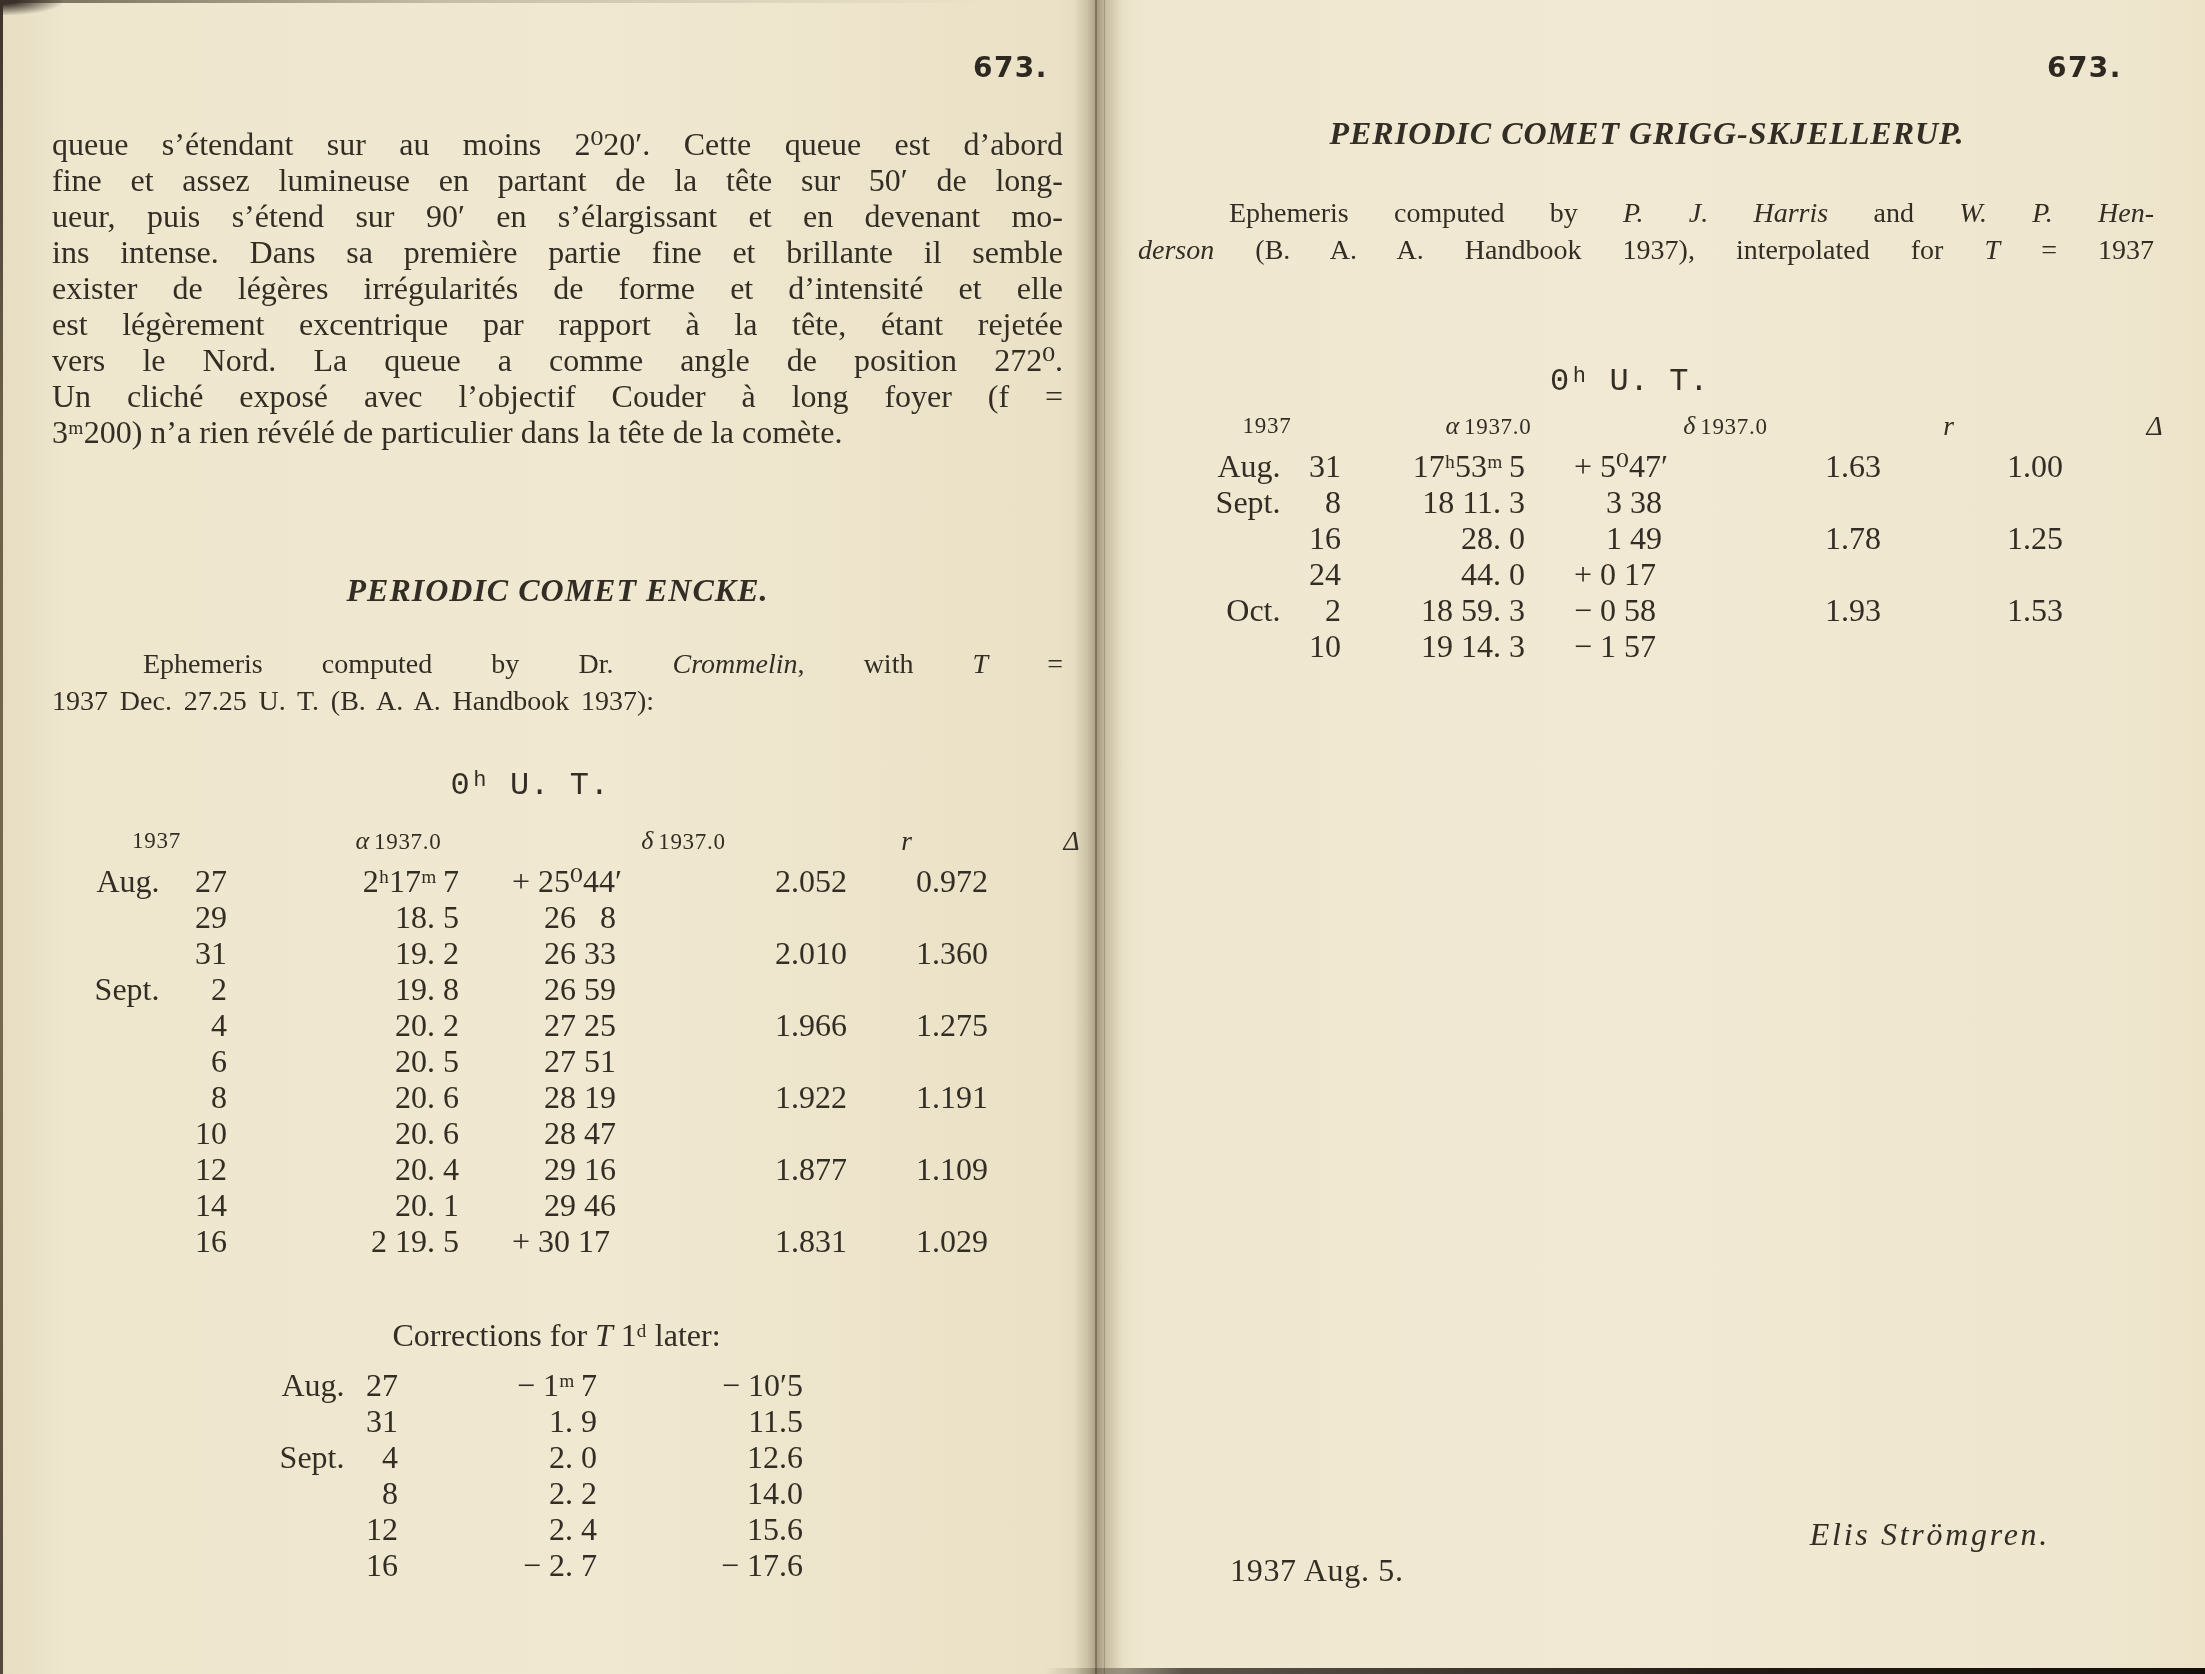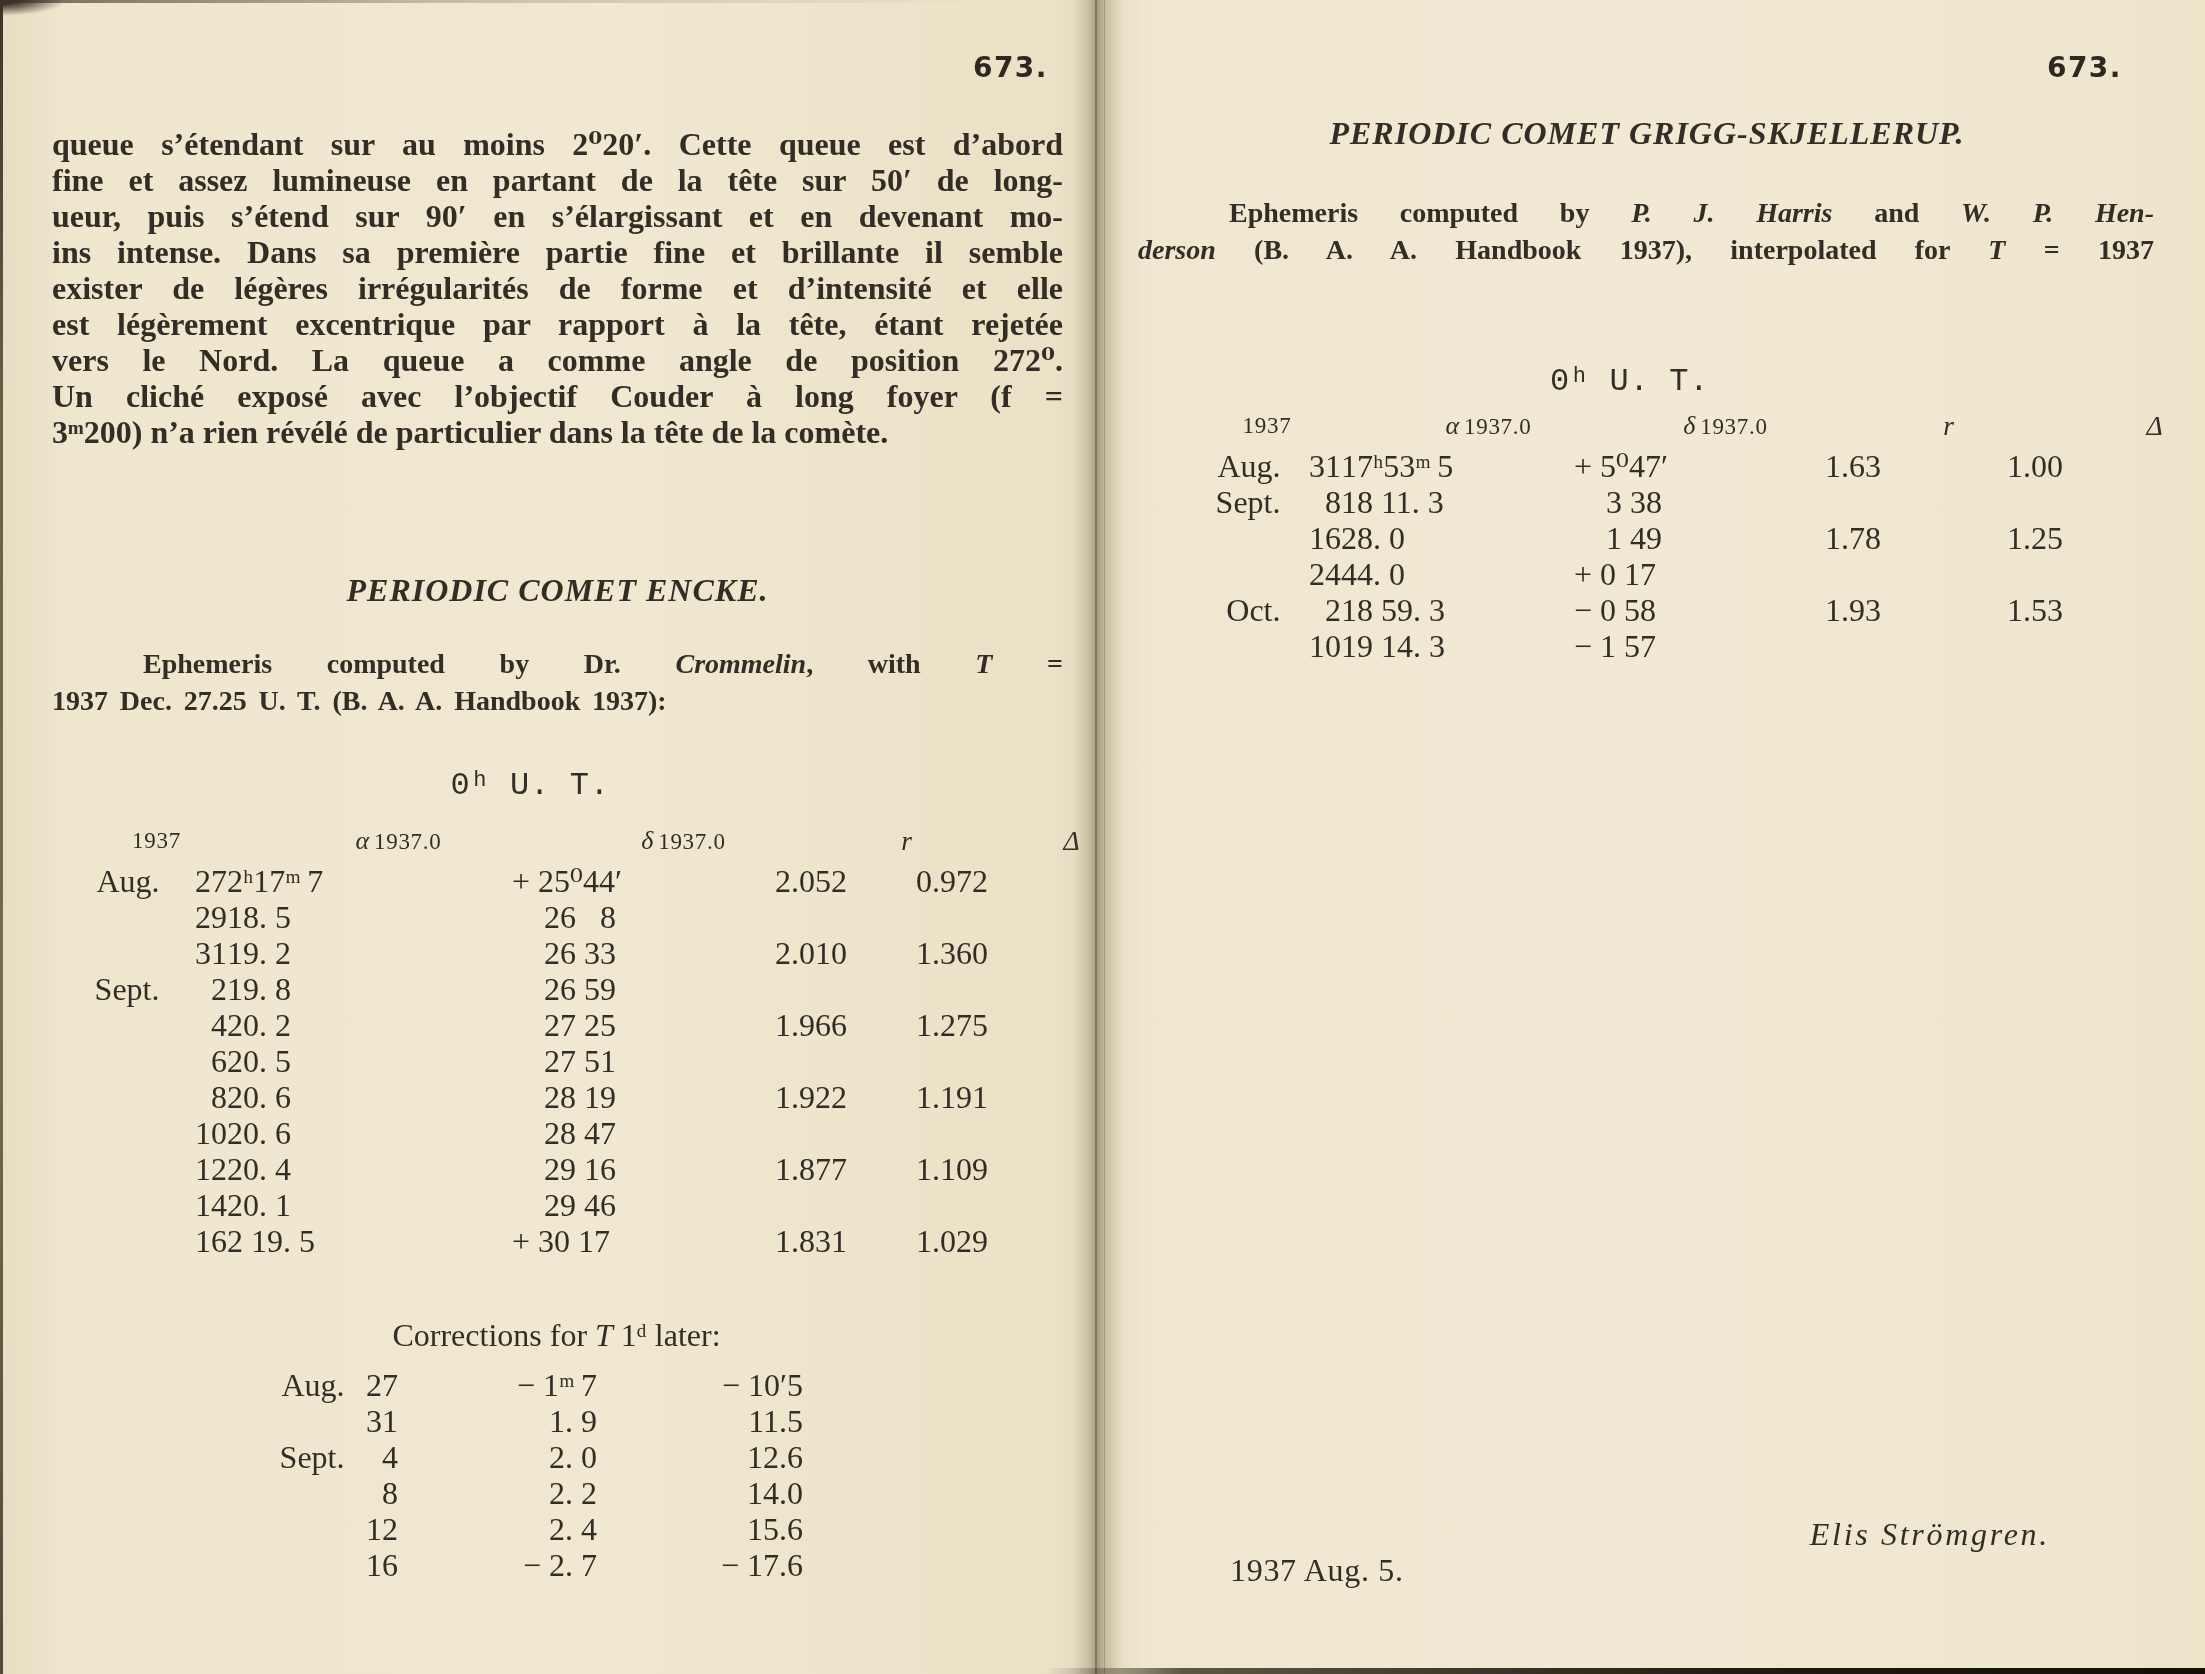--- a/index.html
+++ b/index.html
@@ -19,21 +19,21 @@
   .gutter{position:absolute;left:1074px;top:0;width:49px;height:100%;
     background:linear-gradient(90deg,rgba(150,138,110,0) 0%,rgba(148,136,108,.35) 30%,rgba(118,106,82,.55) 48%,rgba(148,136,108,.35) 66%,rgba(150,138,110,0) 100%);}
   .gutter-line-a{position:absolute;left:1095px;top:0;width:2.1px;height:100%;background:rgba(116,103,79,.75);}
   .gutter-line-b{position:absolute;left:1104px;top:0;width:1.4px;height:100%;background:rgba(139,126,99,.55);}
 
   .pn{position:absolute;font-family:"DejaVu Sans","Liberation Sans",sans-serif;font-weight:bold;font-size:28px;letter-spacing:1.4px;color:#2d2921;}
   .pn-left{left:973px;top:51px;}
   .pn-right{left:2047px;top:51px;}
 
   .fr{position:absolute;left:52px;top:126px;width:1011px;font-size:32px;line-height:36px;}
-  .line{white-space:normal;font-weight:bold;}
+  .line{white-space:normal;}
   .jl{text-align:justify;text-align-last:justify;}
   .it{font-style:italic;}
 
   .sec-heading{position:absolute;text-align:center;font-style:italic;font-weight:700;font-size:32px;letter-spacing:1px;}
   .h-encke{left:52px;top:572px;width:1011px;}
   .h-grigg{left:1143px;top:115px;width:1008px;}
 
   .intro{position:absolute;font-size:28px;line-height:37px;word-spacing:4.8px;}
   .intro-encke{left:52px;top:645px;width:1011px;}
   .intro-grigg{left:1138px;top:194px;width:1016px;}
@@ -52,21 +52,21 @@
   .thead{height:45px;align-items:center;gap:24px;}
   .th{text-align:center;font-size:23px;letter-spacing:0.7px;}
   .th-date{grid-column:1/3;}
   .gsym{font-style:italic;font-size:26px;padding-right:4.1px;}
   .yr{font-size:23px;}
   .th-r,.th-dist{font-style:italic;font-size:27.5px;}
   .tr{line-height:36px;}
   .td{white-space:pre;}
   .c-m{text-align:right;padding-right:5.5px;}
   .c-d{text-align:right;}
-  .c-a{padding-right:15px;}
+  .c-a{text-align:right;padding-right:15px;}
   .tbl-left .c-de{padding-left:38px;}
   .tbl-right .c-de{padding-left:34px;}
   .c-r,.c-di{text-align:center;}
 
   .cor-title{position:absolute;left:268px;top:1317px;width:577px;text-align:center;font-size:32px;}
   .cor-rows{position:absolute;left:268px;top:1367px;font-size:32px;}
   .cor-rows .tr{grid-template-columns:82px 48px 199px 206px;line-height:36px;}
   .cor-rows .c-da,.cor-rows .c-dd{text-align:right;white-space:pre;}
 
   .foot-date{position:absolute;left:1230px;top:1516px;font-size:32px;letter-spacing:0.7px;margin-top:36px;}

